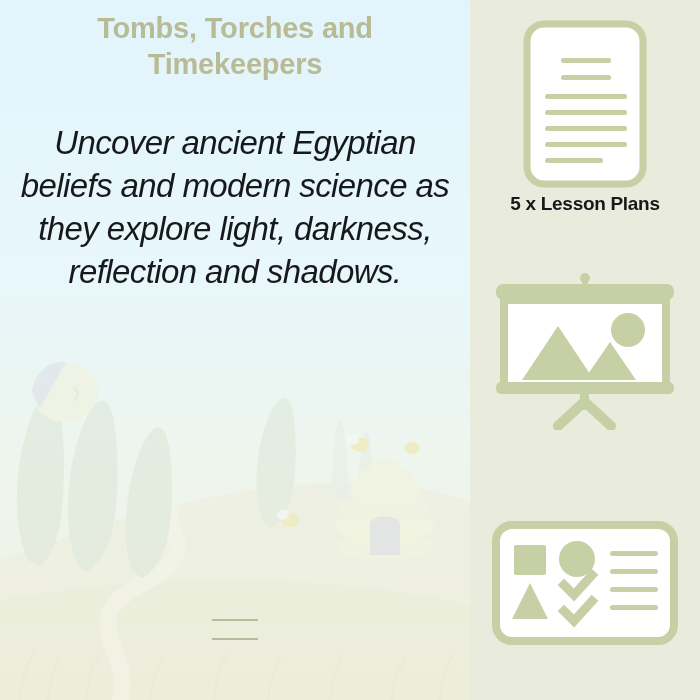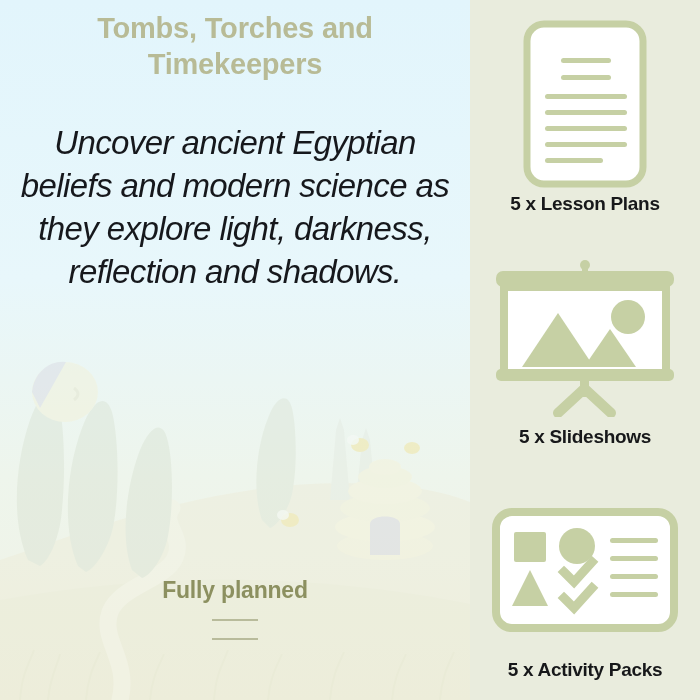--- a/index.html
+++ b/index.html
@@ -193,21 +193,20 @@
       </g>
     </svg>
 
     <div class="left-content">
 
       <div class="headline">Tombs, Torches and Timekeepers</div>
 
       <div class="subhead">Uncover ancient Egyptian beliefs and modern science as they explore light, darkness, reflection and shadows.</div>
 
       <div class="features">
-        <div class="feature-line">Fully planned</div>
         <hr class="feature-divider">
         <hr class="feature-divider">
       </div>
 
     </div>
   </div>
 
   <div class="right-panel">
 
     <div class="asset-block">
@@ -244,21 +243,20 @@
           <path d="M30 110 L66 56 L102 110 Z" fill="#c6d0a4"></path>
           <path d="M92 110 L118 72 L144 110 Z" fill="#c6d0a4"></path>
 
           <rect x="4" y="112" width="178" height="12" rx="5" ry="5" fill="#c6d0a4"></rect>
 
           <rect x="88" y="118" width="9" height="22" fill="#c6d0a4"></rect>
           <path d="M92 132 L66 156" stroke="#c6d0a4" stroke-width="10" stroke-linecap="round"></path>
           <path d="M93 132 L119 156" stroke="#c6d0a4" stroke-width="10" stroke-linecap="round"></path>
         </svg>
       </div>
-      <div class="asset-label">5 x Slideshows</div>
     </div>
 
     <div class="asset-block">
       <div class="asset-icon">
         <svg width="186" height="124" viewBox="0 0 186 124" xmlns="http://www.w3.org/2000/svg">
           <rect x="4" y="4" width="178" height="116" rx="16" ry="16" fill="#ffffff" stroke="#c6d0a4" stroke-width="8"></rect>
           <g fill="#c6d0a4">
 
             <rect x="22" y="24" width="32" height="30" rx="2"></rect>
 
@@ -271,17 +269,16 @@
             <rect x="118" y="66" width="48" height="5" rx="2.5"></rect>
             <rect x="118" y="84" width="48" height="5" rx="2.5"></rect>
           </g>
 
           <g stroke="#c6d0a4" stroke-width="9" fill="none" stroke-linecap="square">
             <path d="M72 64 L82 74 L100 54"></path>
             <path d="M72 90 L82 100 L100 80"></path>
           </g>
         </svg>
       </div>
-      <div class="asset-label">5 x Activity Packs</div>
     </div>
 
   </div>
 </div>
 
 </body></html>

